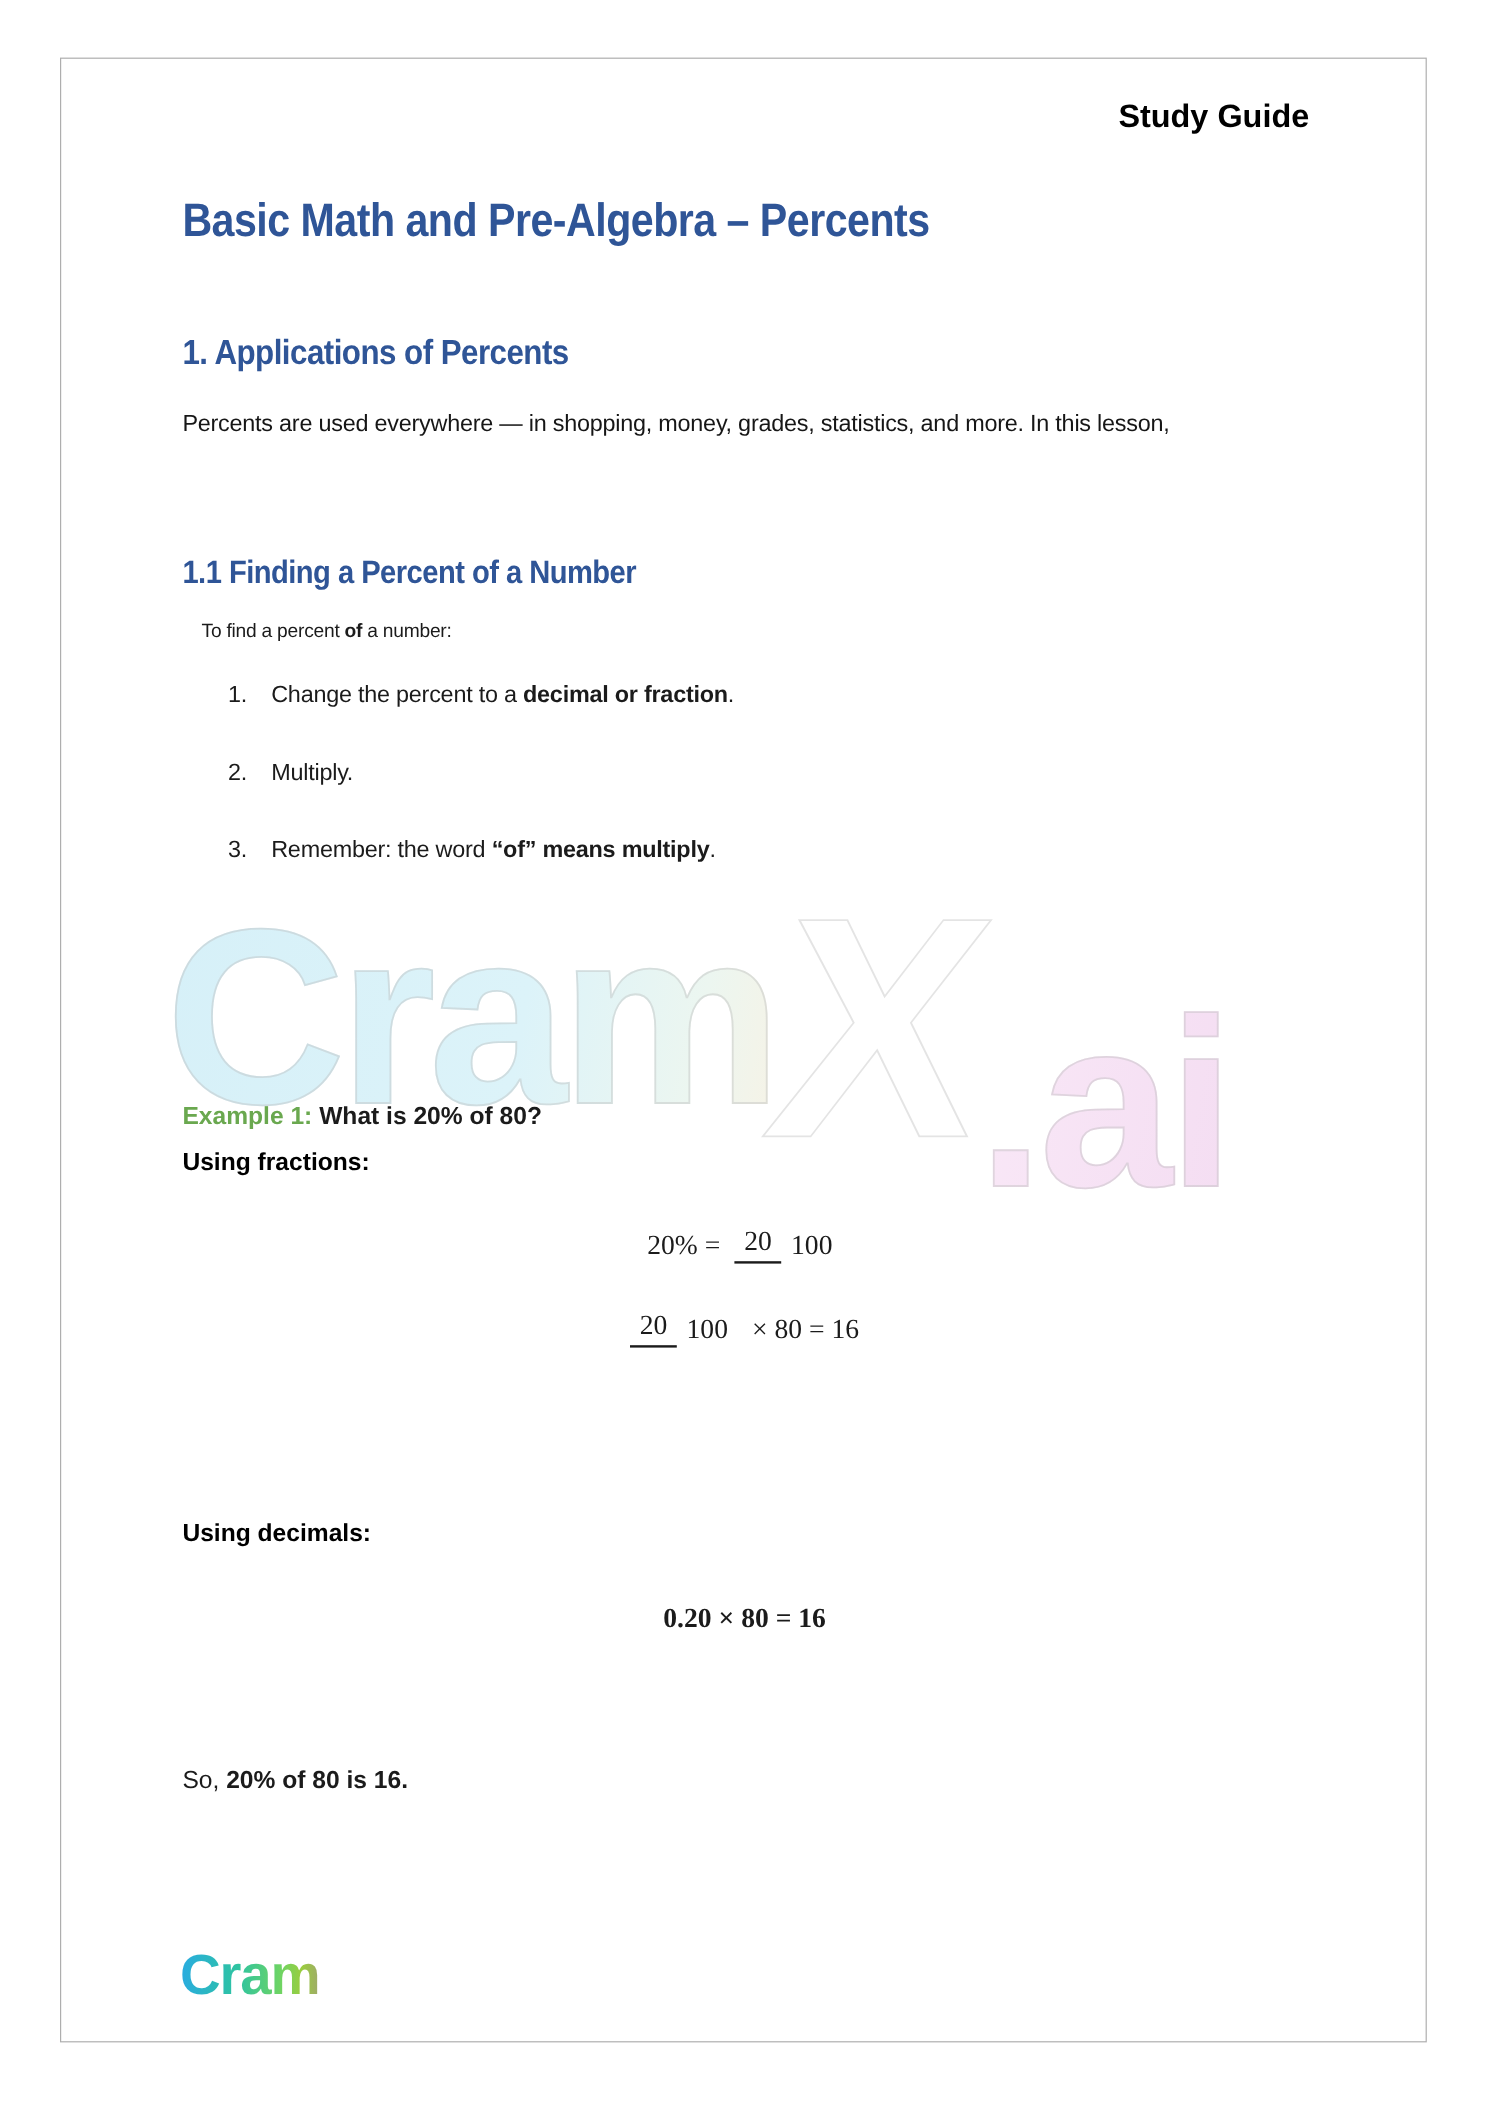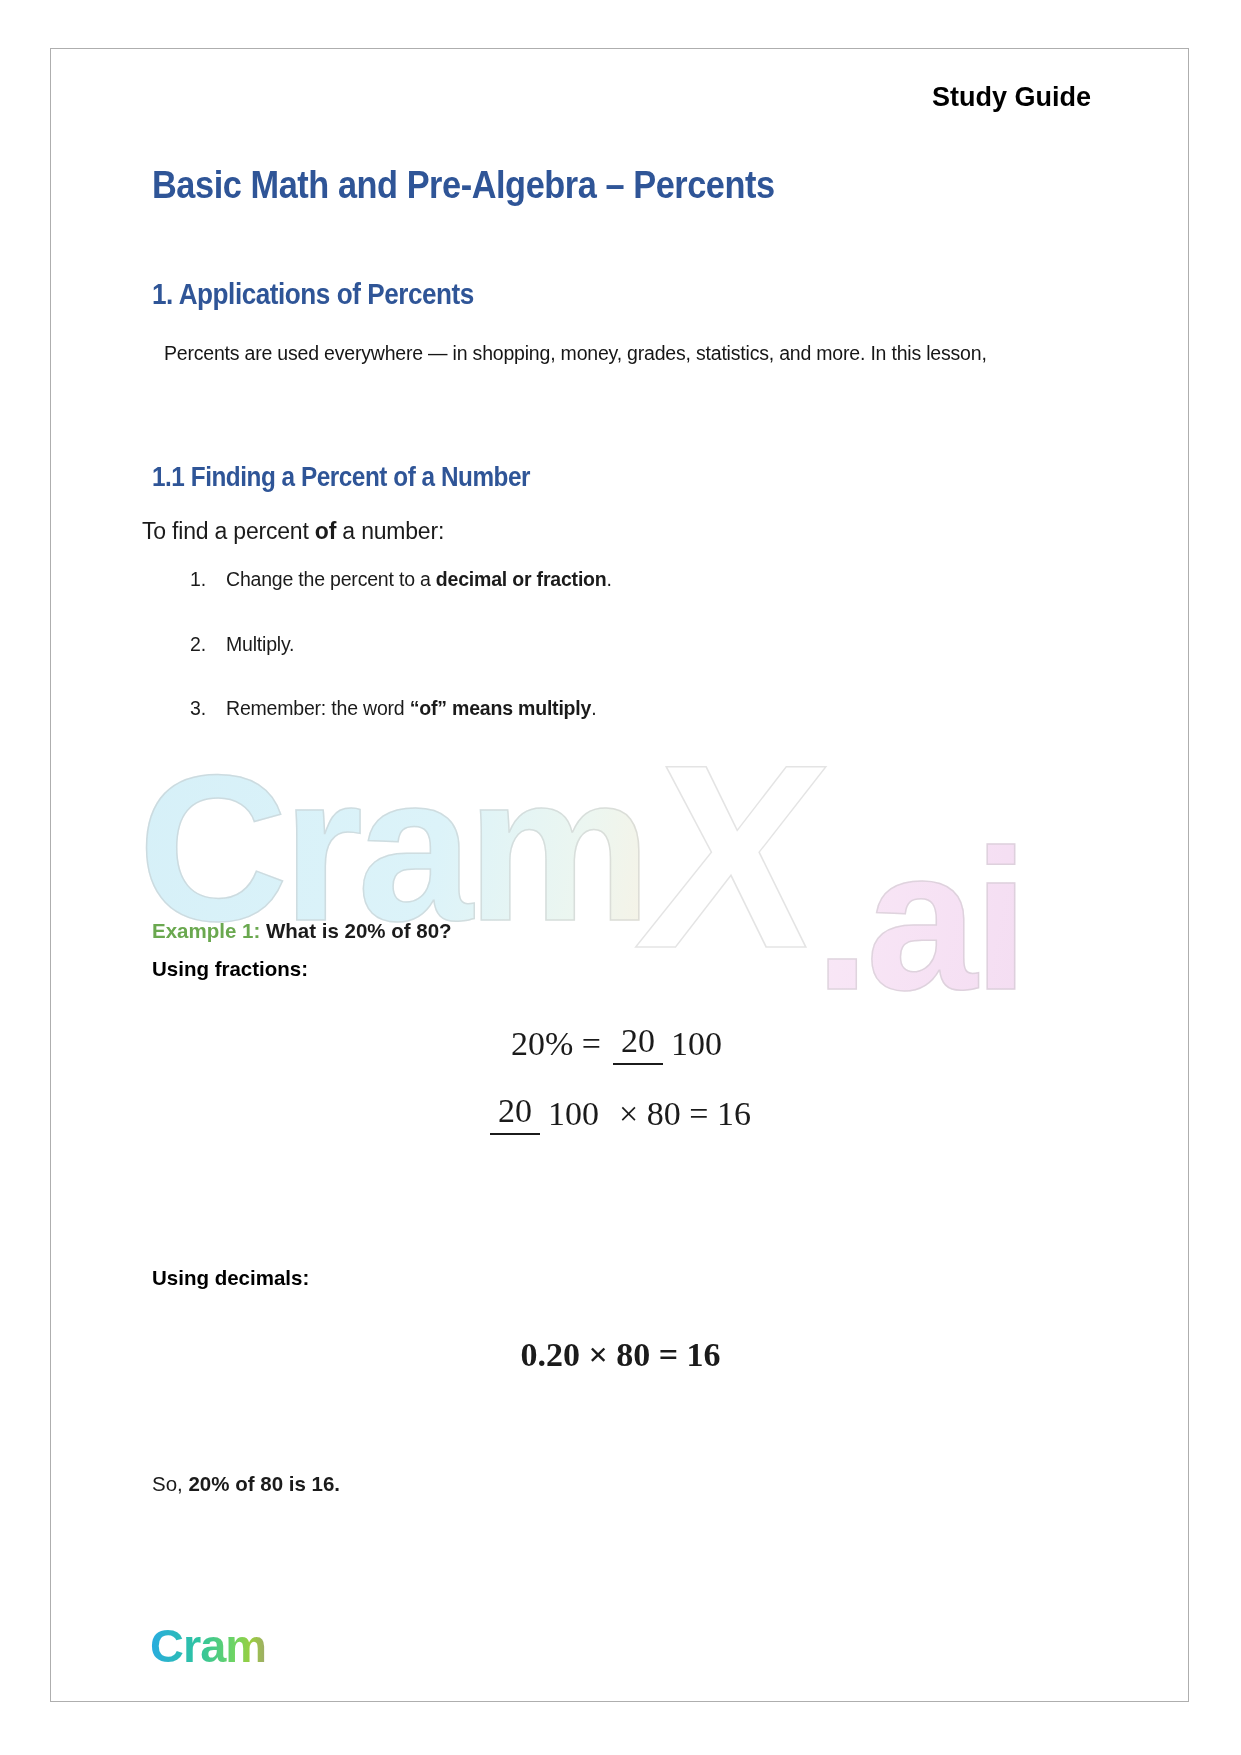--- a/index.html
+++ b/index.html
@@ -34,38 +34,38 @@
   }
   .h2{
     position:absolute;left:152px;top:278px;font-size:29px;font-weight:bold;color:#2f5597;
     transform:scaleX(.90);transform-origin:left;white-space:nowrap;letter-spacing:-.5px;
   }
   .h3{
     position:absolute;left:152px;top:462px;font-size:27px;font-weight:bold;color:#2f5597;
     transform:scaleX(.90);transform-origin:left;white-space:nowrap;letter-spacing:-.5px;
   }
   .para{
-    position:absolute;left:164px;top:336px;font-size:19.5px;line-height:34px;color:#161616;
+    position:absolute;left:152px;top:336px;font-size:19.5px;line-height:34px;color:#161616;
     letter-spacing:-.2px;white-space:nowrap;
   }
   .para span{display:block;}
-  .intro{position:absolute;left:142px;top:518px;font-size:23px;letter-spacing:-.2px;}
+  .intro{position:absolute;left:168px;top:518px;font-size:16px;letter-spacing:-.2px;}
   .step{position:absolute;left:190px;font-size:19.5px;letter-spacing:-.2px;display:flex;}
   .step .num{width:36px;flex:0 0 36px;}
   .step-1{top:568px;}
   .step-2{top:633px;}
   .step-3{top:697px;}
   .example-line{position:absolute;left:152px;top:903px;font-size:20.5px;font-weight:bold;margin-top:16px;}
   .example-label{color:#6aa84f;}
   .sub-bold{position:absolute;left:152px;font-size:20.5px;font-weight:bold;color:#000;}
   .using-fractions{top:957px;}
   .using-decimals{top:1266px;}
   .formula{
     position:absolute;left:0;width:1241px;text-align:center;
-    font-family:"Liberation Serif","DejaVu Serif",serif;font-size:34px;color:#1b1b1b;
+    font-family:"Liberation Serif","DejaVu Serif",serif;font-size:23px;color:#1b1b1b;
   }
   .formula-row{display:inline-flex;align-items:center;gap:12px;}
   .frac{display:inline-flex;flex-direction:row;text-align:center;vertical-align:middle;}
   .frac .fnum{padding:0 8px 3px 8px;border-bottom:2px solid #1b1b1b;}
   .frac .fden{padding:3px 8px 0 8px;}
   .formula-1{top:1022px;}
   .formula-2{top:1092px;}
   .formula-3{top:1336px;font-weight:bold;}
   .conclusion{position:absolute;left:152px;top:1472px;font-size:20.5px;}
   .conclusion b{font-weight:bold;text-align:center;}

